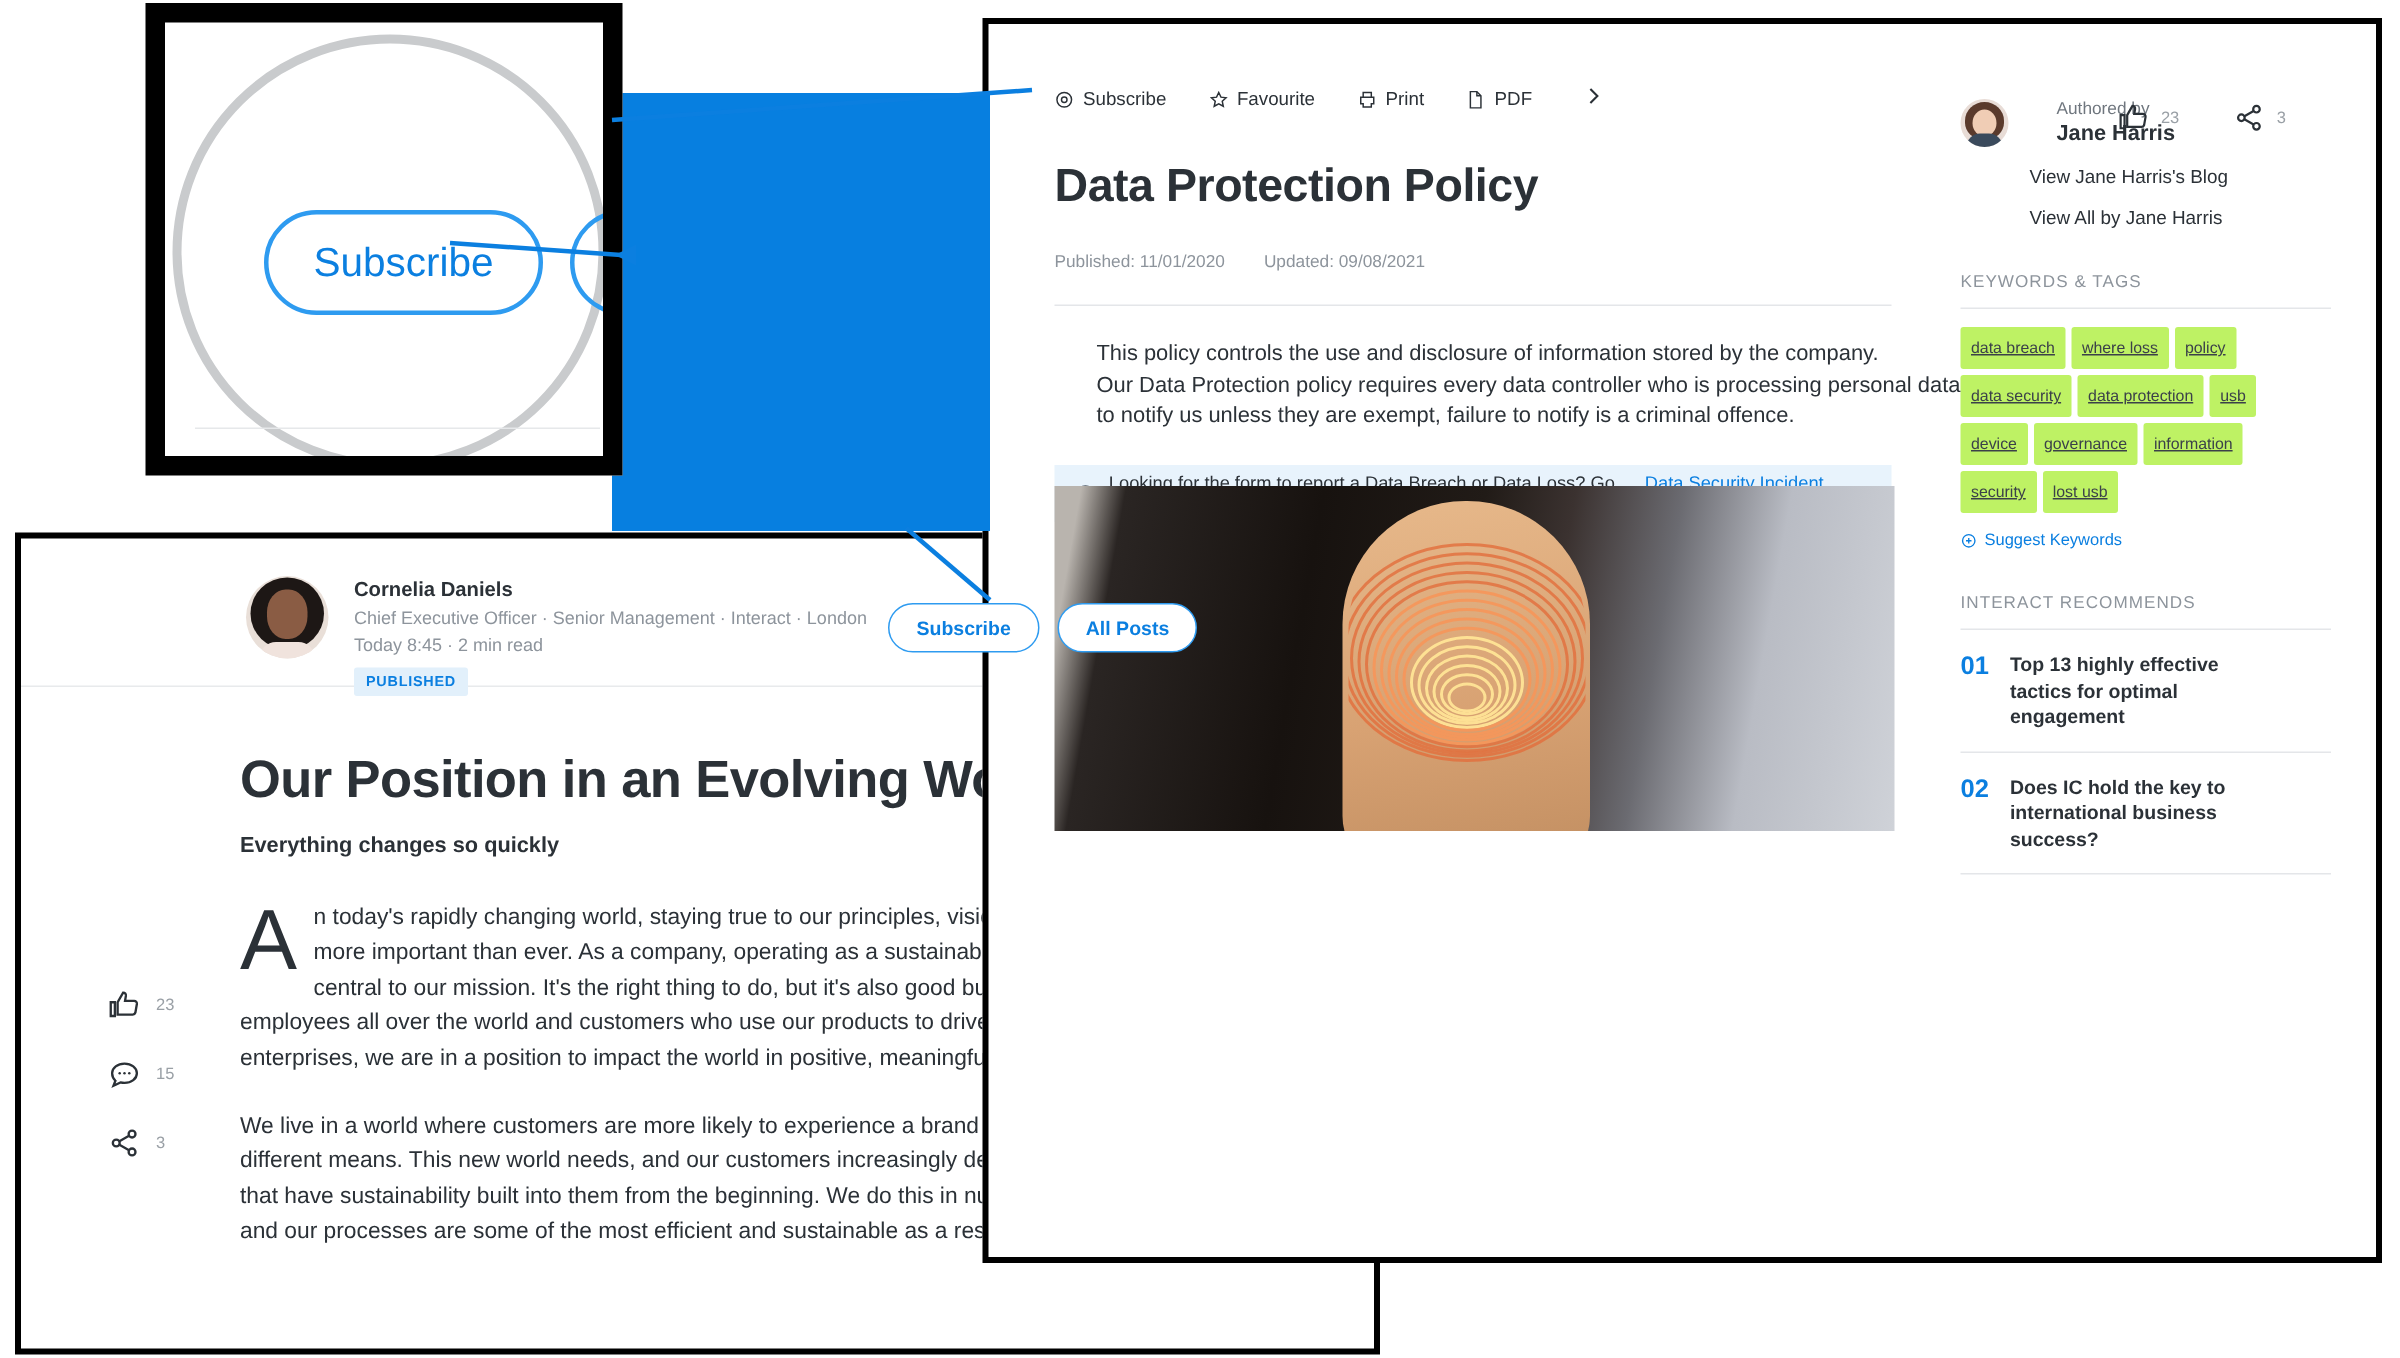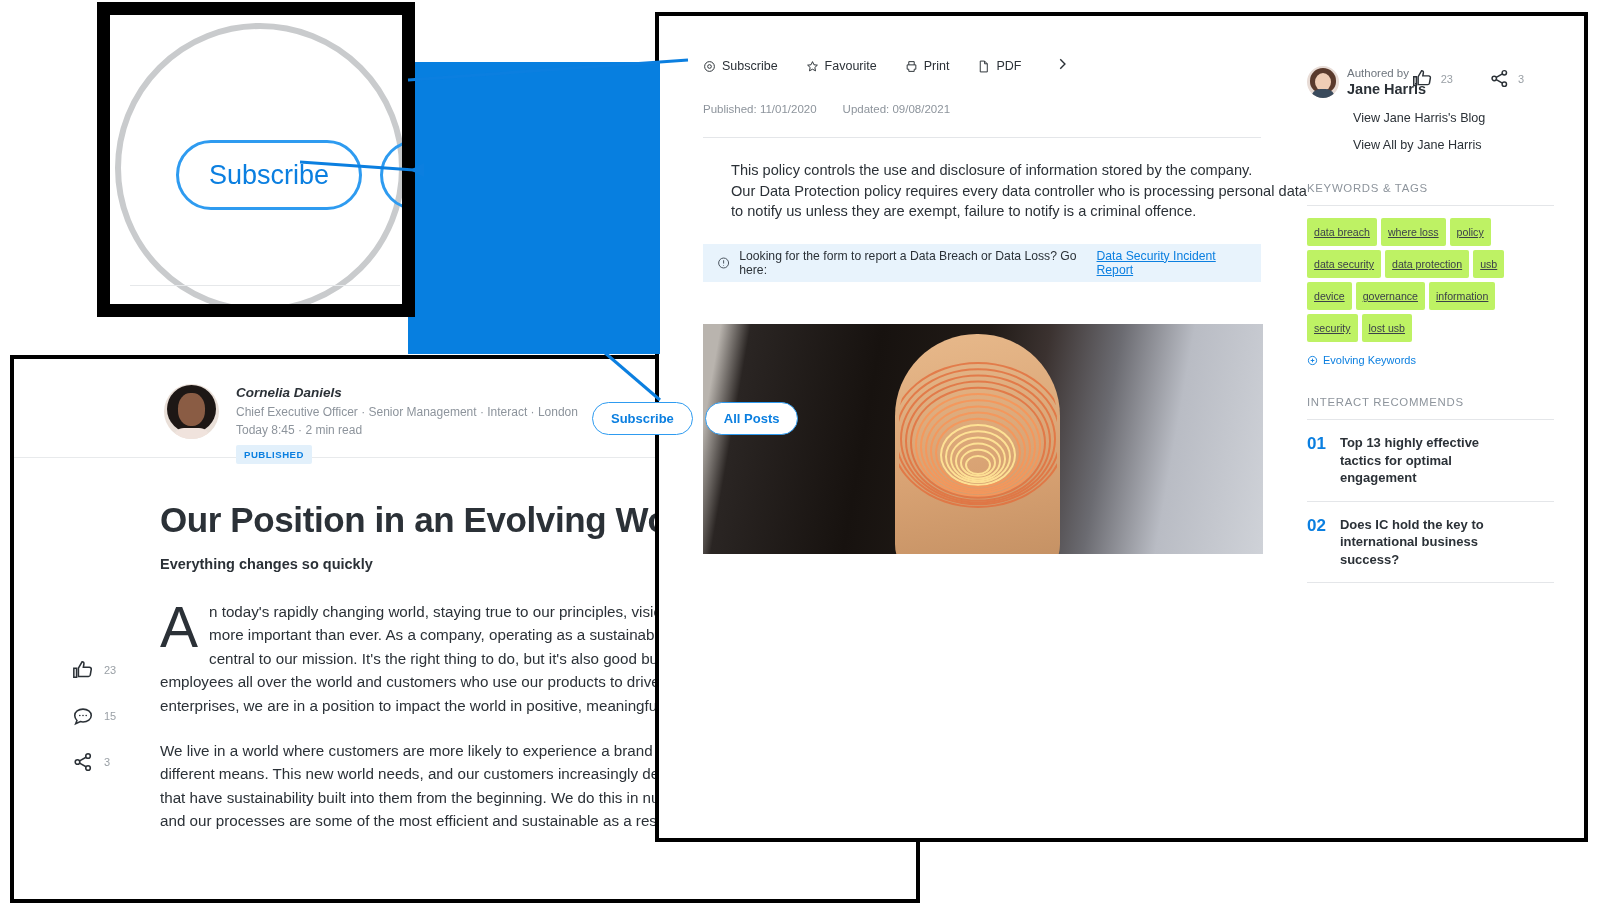--- a/index.html
+++ b/index.html
@@ -35,21 +35,21 @@
         background:
           radial-gradient(ellipse 110px 150px at 232px 180px, rgba(255,214,140,.0) 60%, rgba(0,0,0,0) 61%),
           linear-gradient(100deg,#b9b4ae 0 3%,#2a2523 8%,#17120f 30%,#211b17 48%,#3b3230 58%,#6b6b71 70%,#b9bcc4 82%,#cfd2d8 100%);}
   .finger{position:absolute;left:192px;top:10px;width:165px;height:250px;
           background:linear-gradient(170deg,#e7b98b,#d8a273 55%,#c08d60);
           border-radius:82px 82px 40px 40px;filter:blur(.2px);}
   .ridges{position:absolute;left:196px;top:16px;width:158px;height:240px;border-radius:79px 79px 36px 36px;overflow:hidden;}
   .ridges i{position:absolute;border:2.3px solid;border-radius:50%;left:50%;top:52%;transform:translate(-50%,-50%);}
 
   
-  .author-row{display:flex;gap:8px;align-items:flex-start;}
+  .author-row{display:flex;gap:32px;align-items:flex-start;}
   .avatar{width:32px;height:32px;border-radius:50%;flex:none;overflow:hidden;position:relative;background:#e8dcd6;}
   .jane-hair{position:absolute;left:3px;top:2px;width:26px;height:25px;border-radius:50% 50% 45% 45%;background:#5a3a2c;}
   .jane-face{position:absolute;left:8px;top:7px;width:16px;height:18px;border-radius:50%;background:#f0cdb5;}
   .jane-body{position:absolute;left:4px;bottom:0;width:24px;height:9px;border-radius:10px 10px 0 0;background:#3a4a5c;}
   .auth-by{font-size:11.5px;color:#6f767e;line-height:14px;}
   .auth-name{font-size:14.5px;font-weight:700;color:#2b3137;line-height:18px;}
   .side-link{font-size:12.6px;color:#2b3137;margin-top:13px;padding-left:46px;cursor:pointer;}
   .side-head{margin-top:30px;font-size:11.4px;letter-spacing:.7px;color:#8d949c;}
   .side-rule{height:1px;background:#e4e6e9;margin-top:11px;}
   .tags{margin-top:12px;display:flex;flex-wrap:wrap;gap:4px;width:232px;}
@@ -64,21 +64,21 @@
   .act span{font-size:11px;color:#9aa0a6;}
 
   
   #blog-panel{left:10px;top:355px;width:910px;height:548px;}
   .blog-head{position:relative;height:98px;border-bottom:1px solid #e8eaec;}
   .cd-avatar{position:absolute;left:150px;top:25px;width:55px;height:55px;border-radius:50%;overflow:hidden;background:#e9dfd8;}
   .cd-hair{position:absolute;left:3px;top:1px;width:49px;height:48px;border-radius:50%;background:#1d1715;}
   .cd-face{position:absolute;left:14px;top:9px;width:27px;height:33px;border-radius:46%;background:#8a5c44;}
   .cd-body{position:absolute;left:9px;bottom:0;width:37px;height:11px;border-radius:12px 12px 0 0;background:#f0e3dd;}
   .cd-meta{position:absolute;left:222px;top:26px;}
-  .cd-name{font-size:13.5px;font-weight:700;color:#2b3137;font-style:italic;}
+  .cd-name{font-size:13.5px;font-weight:700;color:#2b3137;}
   .cd-role{font-size:12px;color:#8d949c;margin-top:5px;}
   .cd-time{font-size:12px;color:#8d949c;margin-top:4px;}
   .badge{display:inline-block;margin-top:8px;background:#e2f0fb;color:#0b7fe0;font-size:9.6px;font-weight:700;letter-spacing:.5px;padding:4px 8px;border-radius:2px;}
   .pillbar{position:absolute;left:592px;top:402px;display:flex;gap:12px;z-index:6;}
   .pill{border:1px solid #2e9bf0;color:#0b7fe0;background:#fff;border-radius:20px;padding:8px 18px;font-size:13px;font-weight:700;cursor:pointer;}
 
   .blog-body{position:relative;padding:0 0 0 146px;}
   .blog-title{margin-top:42px;font-size:35px;font-weight:700;letter-spacing:-.4px;color:#2b3137;}
   .blog-sub{margin-top:16px;font-size:14.5px;font-weight:700;color:#2b3137;}
   .para{margin-top:28px;font-size:15.2px;line-height:23.4px;color:#2b3137;width:615px;}
@@ -190,20 +190,21 @@
               </svg>
             <span>PDF</span>
           </div>
           <div class="chev">
             <svg width="14" height="14" viewBox="0 0 24 24" fill="none" stroke="#2b3137" stroke-width="2.4">
                 <path d="M9 4l8 8-8 8"></path>
               </svg>
           </div>
         </div>
 
+        <div class="policy-title">Data Protection Policy</div>
         <div class="policy-dates">
           <span>Published: 11/01/2020</span>
           <span>Updated: 09/08/2021</span>
         </div>
         <div class="hr"></div>
 
         <div class="policy-body">
           <div>This policy controls the use and disclosure of information stored by the company.</div>
           <div>Our Data Protection policy requires every data controller who is processing personal data</div>
           <div>to notify us unless they are exempt, failure to notify is a criminal offence.</div>
@@ -270,21 +271,21 @@
             <div class="tag">governance</div>
             <div class="tag">information</div>
             <div class="tag">security</div>
             <div class="tag">lost usb</div>
           </div>
         <div class="suggest">
           <svg width="11" height="11" viewBox="0 0 24 24" fill="none" stroke="#0b7fe0" stroke-width="2">
               <circle cx="12" cy="12" r="9"></circle>
               <path d="M12 8v8M8 12h8"></path>
             </svg>
-          <span>Evolving Keywords</span>
+          <span>Suggest Keywords</span>
         </div>
 
         <div class="side-head">INTERACT RECOMMENDS</div>
         <div class="side-rule"></div>
         <div id="rec-list">
             <div class="rec">
               <div class="rec-num">01</div>
               <div class="rec-txt">Top 13 highly effective tactics for optimal engagement</div>
             </div>
             <div class="rec">

